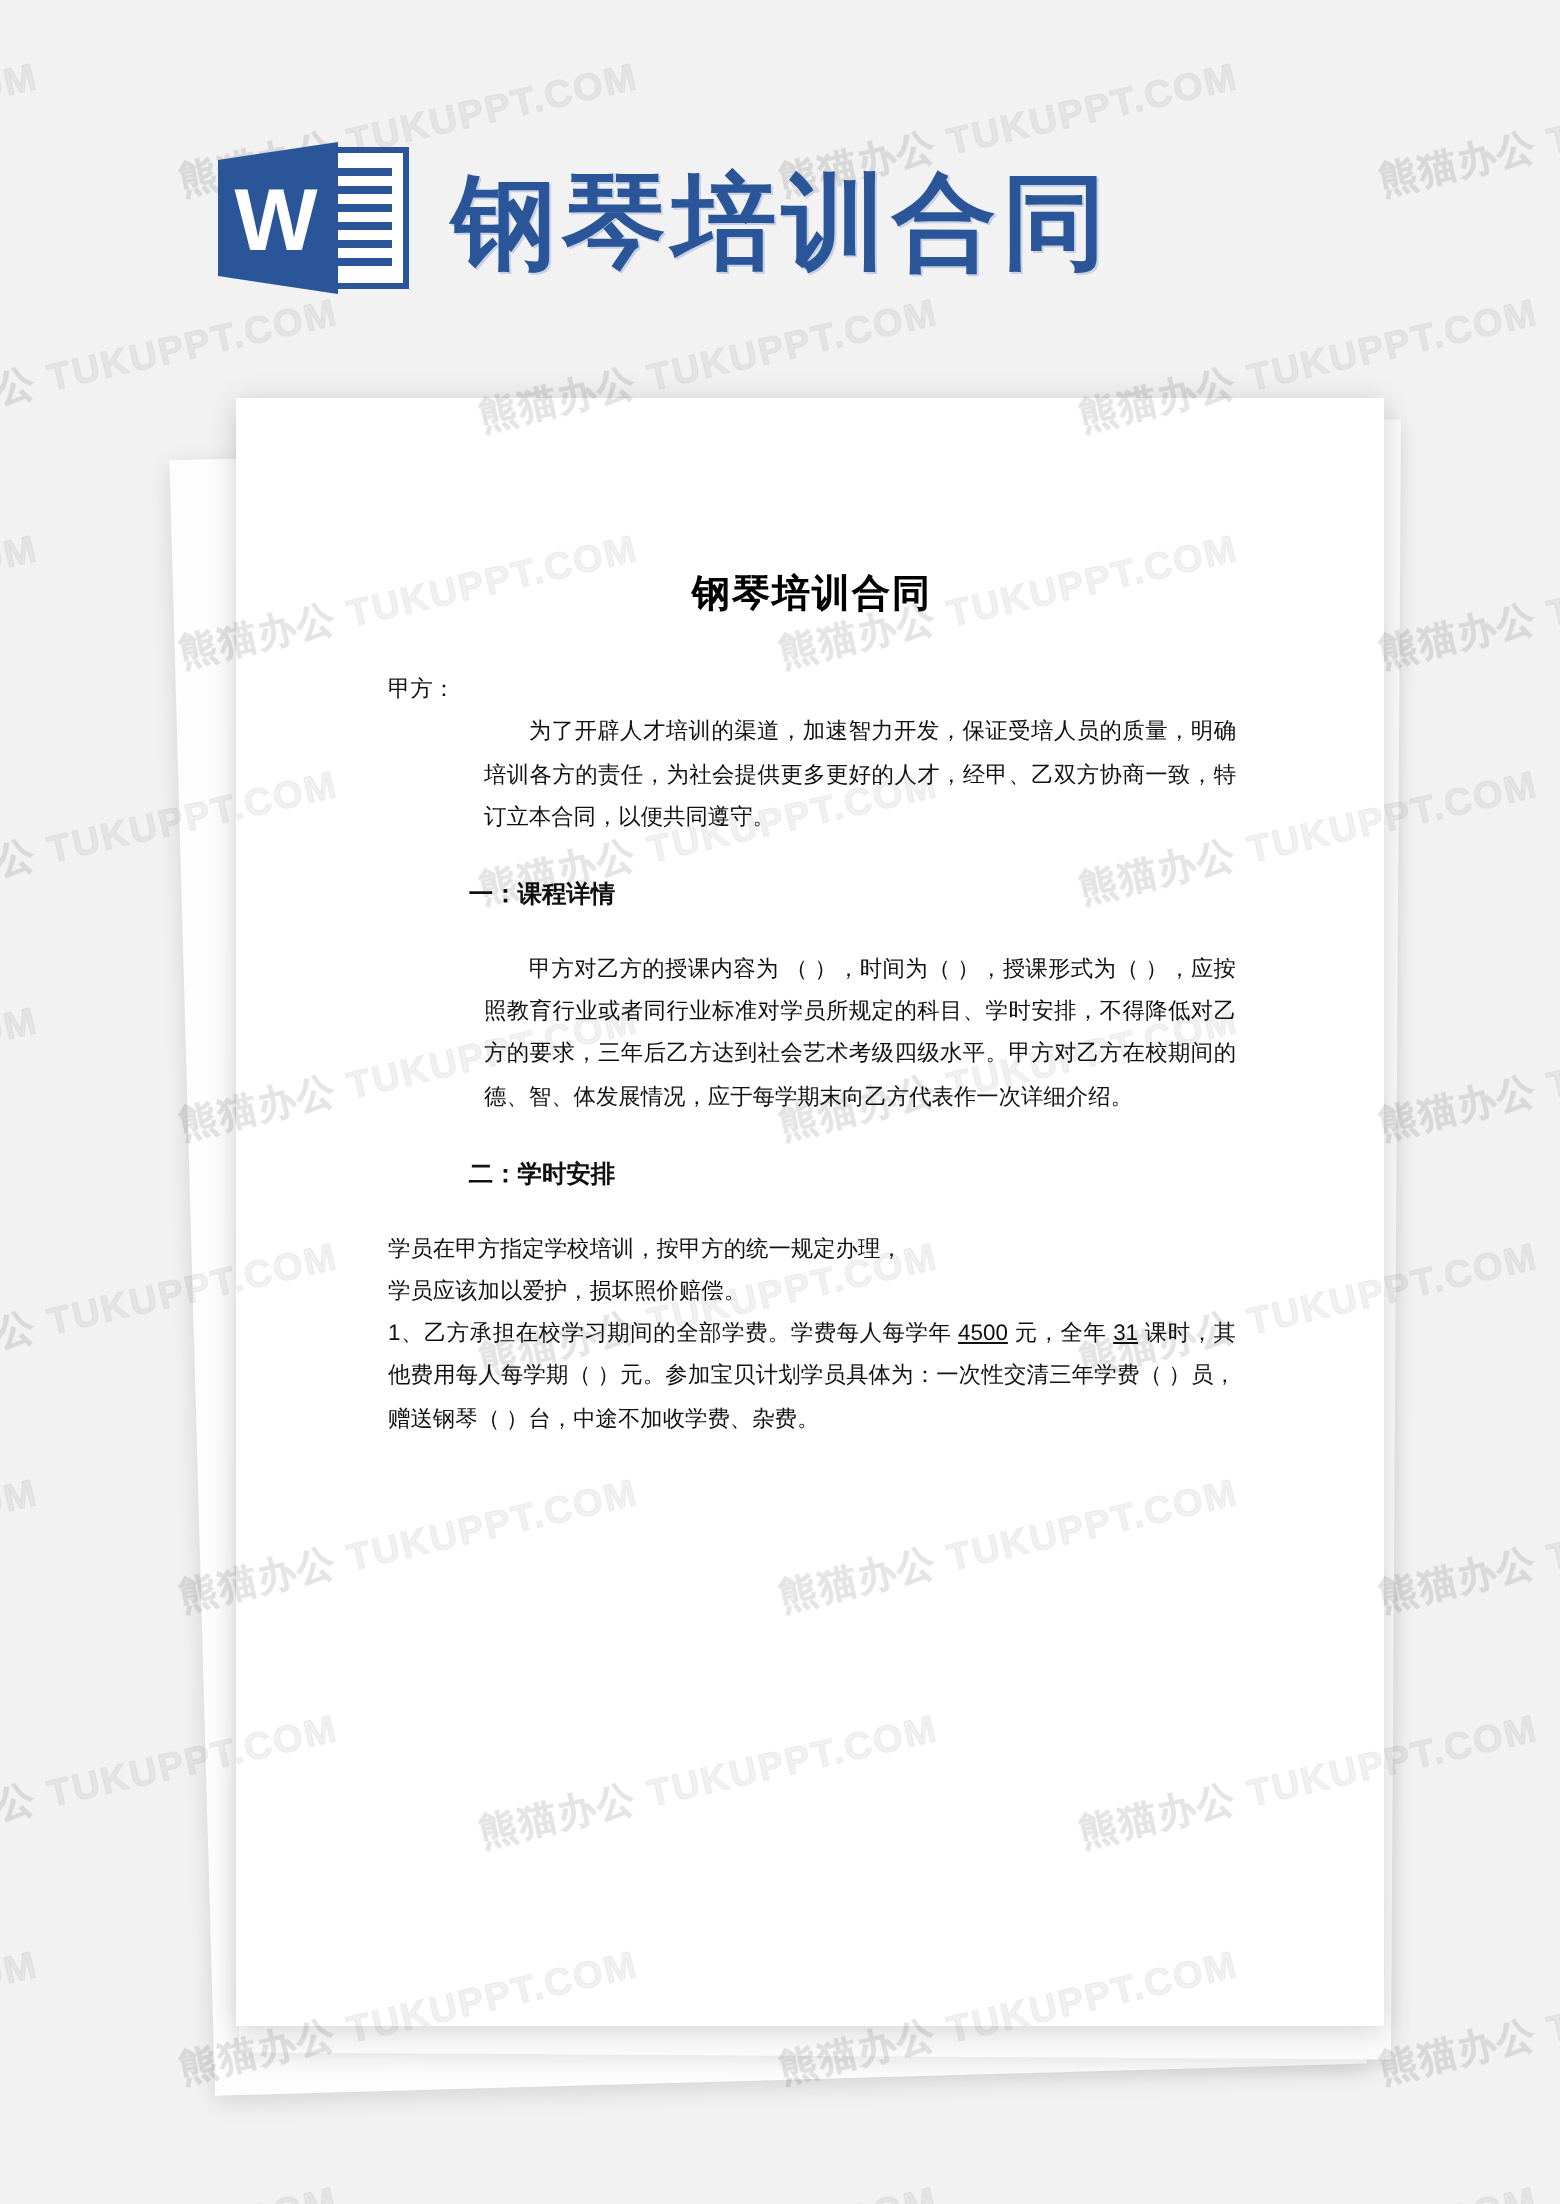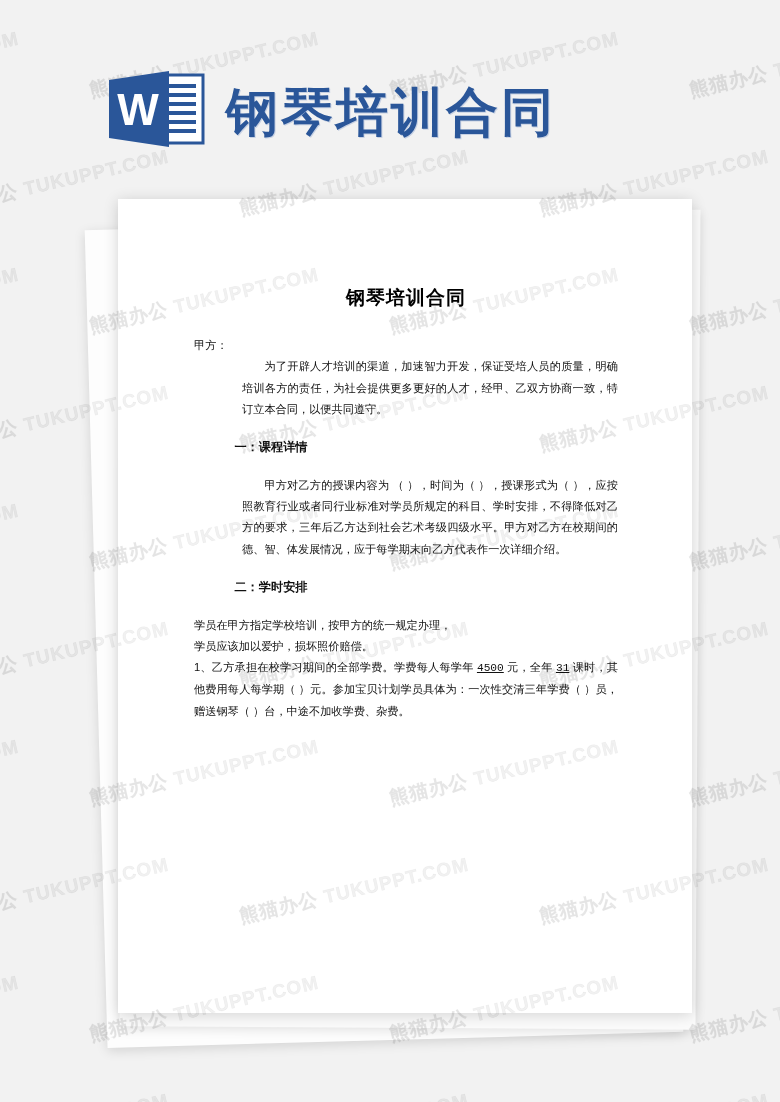--- a/index.html
+++ b/index.html
@@ -128,21 +128,21 @@
   }
   .p.gap-top { margin-top: 27px; }
   .indent { text-indent: 2em; margin-left: 48px; }
   .sec {
     margin: 16px;
     font-weight: 700;
     font-size: 12.2px;
     line-height: 23px;
   }
   .sec.ind { text-indent: 2em; }
-  .u { text-decoration: underline; font-family: Liberation Mono, monospace; }
+  .u { text-decoration: underline; }
 </style>
 </head>
 <body>
 
 <div class="wm-layer" id="wm-layer">
     <div class="wm" style="left: -150px; top: 118px;">熊猫办公 TUKUPPT.COM</div>
     <div class="wm" style="left: 150px; top: 118px;">熊猫办公 TUKUPPT.COM</div>
     <div class="wm" style="left: 450px; top: 118px;">熊猫办公 TUKUPPT.COM</div>
     <div class="wm" style="left: 750px; top: 118px;">熊猫办公 TUKUPPT.COM</div>
     <div class="wm" style="left: 0px; top: 236px;">熊猫办公 TUKUPPT.COM</div>

